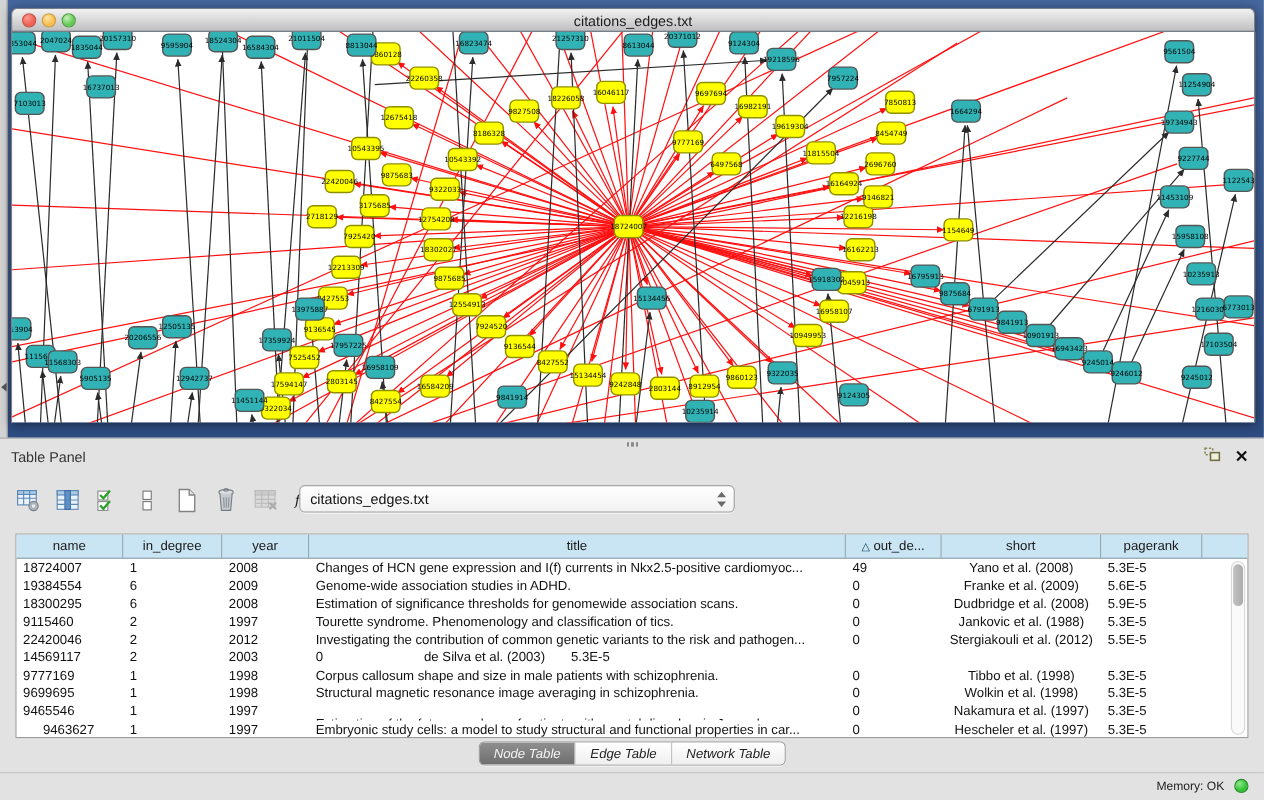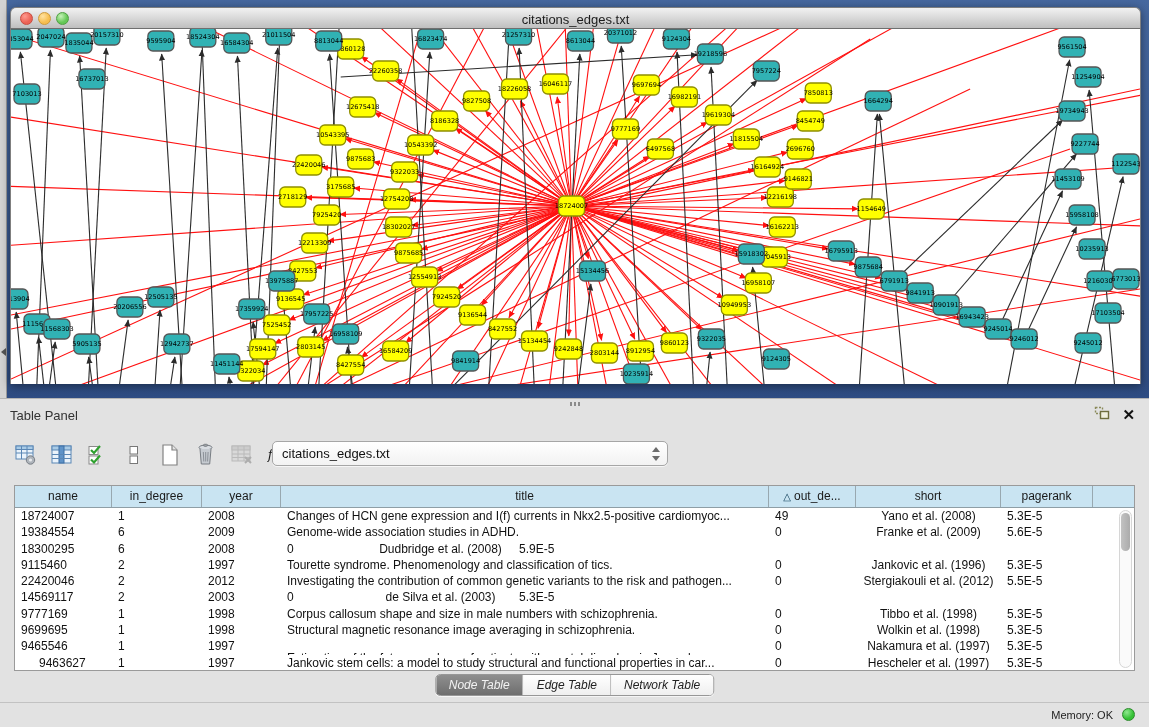--- a/index.html
+++ b/index.html
@@ -790,31 +790,32 @@
             <div class="td" style="width: 79px;">2009</div>
             <div class="td" style="width: 488px;">Genome-wide association studies in ADHD.</div>
             <div class="td" style="width: 87px;">0</div>
             <div class="td center" style="width: 145px;">Franke et al. (2009)</div>
             <div class="td" style="width: 92px;">5.6E-5</div>
           </div>
           <div class="tr">
             <div class="td" style="width: 97px;">18300295</div>
             <div class="td" style="width: 90px;">6</div>
             <div class="td" style="width: 79px;">2008</div>
+            <div class="td" style="width: 488px;">Estimation of significance thresholds for genomewide association scans.</div>
             <div class="td" style="width: 87px;">0</div>
             <div class="td center" style="width: 145px;">Dudbridge et al. (2008)</div>
             <div class="td" style="width: 92px;">5.9E-5</div>
           </div>
           <div class="tr">
             <div class="td" style="width: 97px;">9115460</div>
             <div class="td" style="width: 90px;">2</div>
             <div class="td" style="width: 79px;">1997</div>
             <div class="td" style="width: 488px;">Tourette syndrome. Phenomenology and classification of tics.</div>
             <div class="td" style="width: 87px;">0</div>
-            <div class="td center" style="width: 145px;">Jankovic et al. (1996)</div>
+            <div class="td center" style="width: 145px;">Jankovic et al. (1988)</div>
             <div class="td" style="width: 92px;">5.3E-5</div>
           </div>
           <div class="tr">
             <div class="td" style="width: 97px;">22420046</div>
             <div class="td" style="width: 90px;">2</div>
             <div class="td" style="width: 79px;">2012</div>
             <div class="td" style="width: 488px;">Investigating the contribution of common genetic variants to the risk and pathogen...</div>
             <div class="td" style="width: 87px;">0</div>
             <div class="td center" style="width: 145px;">Stergiakouli et al. (2012)</div>
             <div class="td" style="width: 92px;">5.5E-5</div>
@@ -824,21 +825,21 @@
             <div class="td" style="width: 90px;">2</div>
             <div class="td" style="width: 79px;">2003</div>
             <div class="td" style="width: 87px;">0</div>
             <div class="td center" style="width: 145px;">de Silva et al. (2003)</div>
             <div class="td" style="width: 92px;">5.3E-5</div>
           </div>
           <div class="tr">
             <div class="td" style="width: 97px;">9777169</div>
             <div class="td" style="width: 90px;">1</div>
             <div class="td" style="width: 79px;">1998</div>
-            <div class="td" style="width: 488px;">Corpus callosum shape and size in male numbers with schizophrenia.</div>
+            <div class="td" style="width: 488px;">Corpus callosum shape and size in male patients with schizophrenia.</div>
             <div class="td" style="width: 87px;">0</div>
             <div class="td center" style="width: 145px;">Tibbo et al. (1998)</div>
             <div class="td" style="width: 92px;">5.3E-5</div>
           </div>
           <div class="tr">
             <div class="td" style="width: 97px;">9699695</div>
             <div class="td" style="width: 90px;">1</div>
             <div class="td" style="width: 79px;">1998</div>
             <div class="td" style="width: 488px;">Structural magnetic resonance image averaging in schizophrenia.</div>
             <div class="td" style="width: 87px;">0</div>
@@ -851,21 +852,21 @@
             <div class="td" style="width: 79px;">1997</div>
             <div class="td" style="width: 488px; margin-top: 12px;">Estimation of the future numbers of patients with mental disorders in Japan base...</div>
             <div class="td" style="width: 87px;">0</div>
             <div class="td center" style="width: 145px;">Nakamura et al. (1997)</div>
             <div class="td" style="width: 92px;">5.3E-5</div>
           </div>
           <div class="tr">
             <div class="td" style="width: 97px; padding-left: 24px;">9463627</div>
             <div class="td" style="width: 90px;">1</div>
             <div class="td" style="width: 79px;">1997</div>
-            <div class="td" style="width: 488px;">Jankovic stem cells: a model to study structural and functional properties in car...</div>
+            <div class="td" style="width: 488px;">Embryonic study cells: a model to study structural and functional properties in car...</div>
             <div class="td" style="width: 87px;">0</div>
             <div class="td center" style="width: 145px;">Hescheler et al. (1997)</div>
             <div class="td" style="width: 92px;">5.3E-5</div>
           </div>
         </div>
       <div class="vscroll">
         <div class="vthumb"></div>
       </div>
     </div>
 

